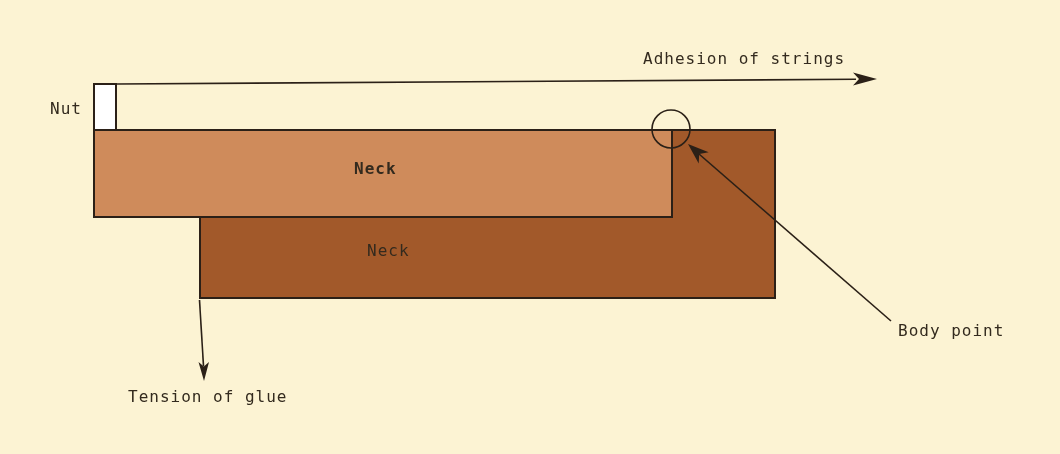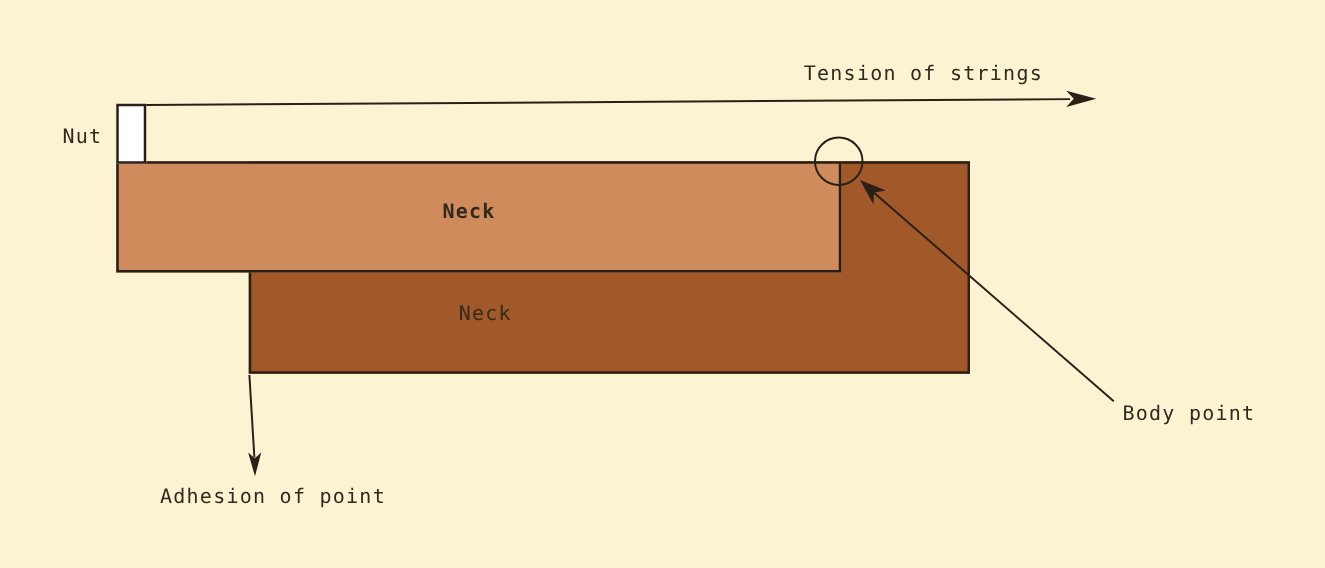--- a/index.html
+++ b/index.html
@@ -84,17 +84,17 @@
     <line class="stroke" x1="891" y1="321" x2="699" y2="154"></line>
     <polygon class="fill" points="688,144 708.7,152.3 699.2,154.0 698.7,163.5"></polygon>
 
     <line class="stroke" x1="199.5" y1="300" x2="203.5" y2="366"></line>
     <polygon class="fill" points="204,381 198.5,362 203.8,366.5 209,362"></polygon>
   </svg>
 
   <div class="label nut">Nut</div>
   <div class="label neck">Neck</div>
   <div class="label body">Neck</div>
-  <div class="label tension">Tension of strings</div>
+  <div class="label tension">Adhesion of strings</div>
   <div class="label pivot">Body point</div>
-  <div class="label glue">Adhesion of point</div>
+  <div class="label glue">Tension of glue</div>
 
 </div>
 
 </body></html>

